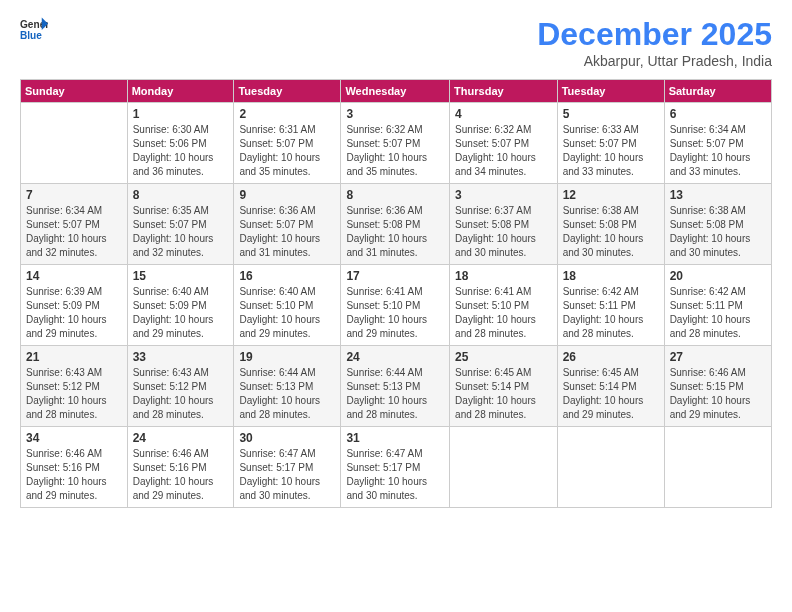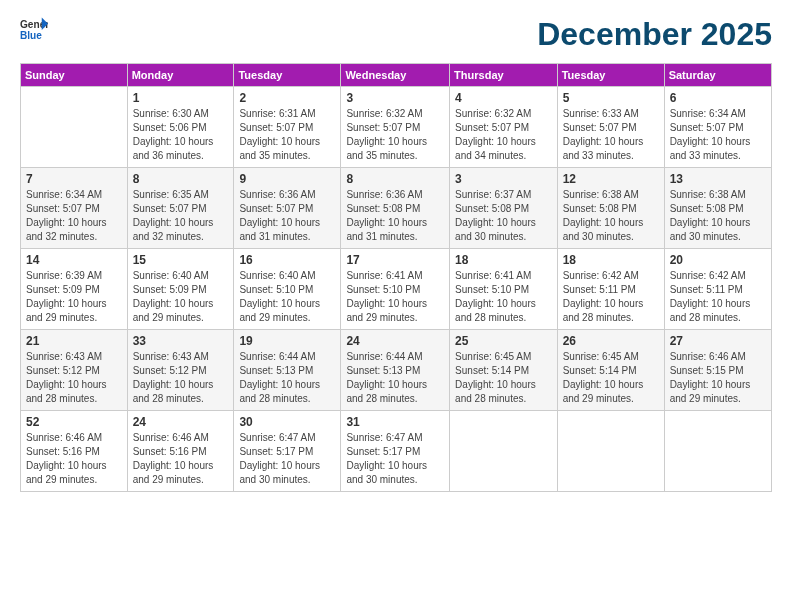--- a/index.html
+++ b/index.html
@@ -29,33 +29,33 @@
     .logo-icon {
       width: 28px;
       height: 28px;
     }
     .title-block {
       text-align: right;
     }
     .month-title {
       font-size: 32px;
       font-weight: bold;
-      color: #0c4a6e;
+      color: #3b82f6;
     }
     .location {
       font-size: 14px;
       color: #555;
     }
     .calendar {
       width: 100%;
       border-collapse: collapse;
       font-size: 10px;
     }
     .calendar thead th {
-      background: #a21caf;
+      background: #be185d;
       color: #fff;
       padding: 5px 4px;
       text-align: left;
       font-size: 11px;
       font-weight: bold;
       border: 1px solid #ccc;
     }
     .calendar tbody td {
       border: 1px solid #ccc;
       padding: 4px 5px;
@@ -92,20 +92,21 @@
   <div class="header">
     <div class="logo">
       <svg class="logo-icon" viewBox="0 0 36 36">
         <text x="0" y="16" font-size="13" font-weight="bold" fill="#333">General</text>
         <text x="0" y="29" font-size="13" font-weight="bold" fill="#1565c0">Blue</text>
         <polygon points="28,2 36,10 28,18" fill="#1565c0"></polygon>
       </svg>
     </div>
     <div class="title-block">
       <div class="month-title">December 2025</div>
+      <div class="location">Akbarpur, Uttar Pradesh, India</div>
     </div>
   </div>
 
   <table class="calendar">
     <thead>
       <tr>
         <th>Sunday</th>
         <th>Monday</th>
         <th>Tuesday</th>
         <th>Wednesday</th>
@@ -227,21 +228,21 @@
         <span class="day-num">26</span>
         <span class="day-detail">Sunrise: 6:45 AM<br>Sunset: 5:14 PM<br>Daylight: 10 hours and 29 minutes.</span>
       </td>
           <td>
         <span class="day-num">27</span>
         <span class="day-detail">Sunrise: 6:46 AM<br>Sunset: 5:15 PM<br>Daylight: 10 hours and 29 minutes.</span>
       </td>
         </tr>
         <tr>
           <td>
-        <span class="day-num">52</span>
+        <span class="day-num">34</span>
         <span class="day-detail">Sunrise: 6:46 AM<br>Sunset: 5:16 PM<br>Daylight: 10 hours and 29 minutes.</span>
       </td>
           <td>
         <span class="day-num">24</span>
         <span class="day-detail">Sunrise: 6:46 AM<br>Sunset: 5:16 PM<br>Daylight: 10 hours and 29 minutes.</span>
       </td>
           <td>
         <span class="day-num">30</span>
         <span class="day-detail">Sunrise: 6:47 AM<br>Sunset: 5:17 PM<br>Daylight: 10 hours and 30 minutes.</span>
       </td>

